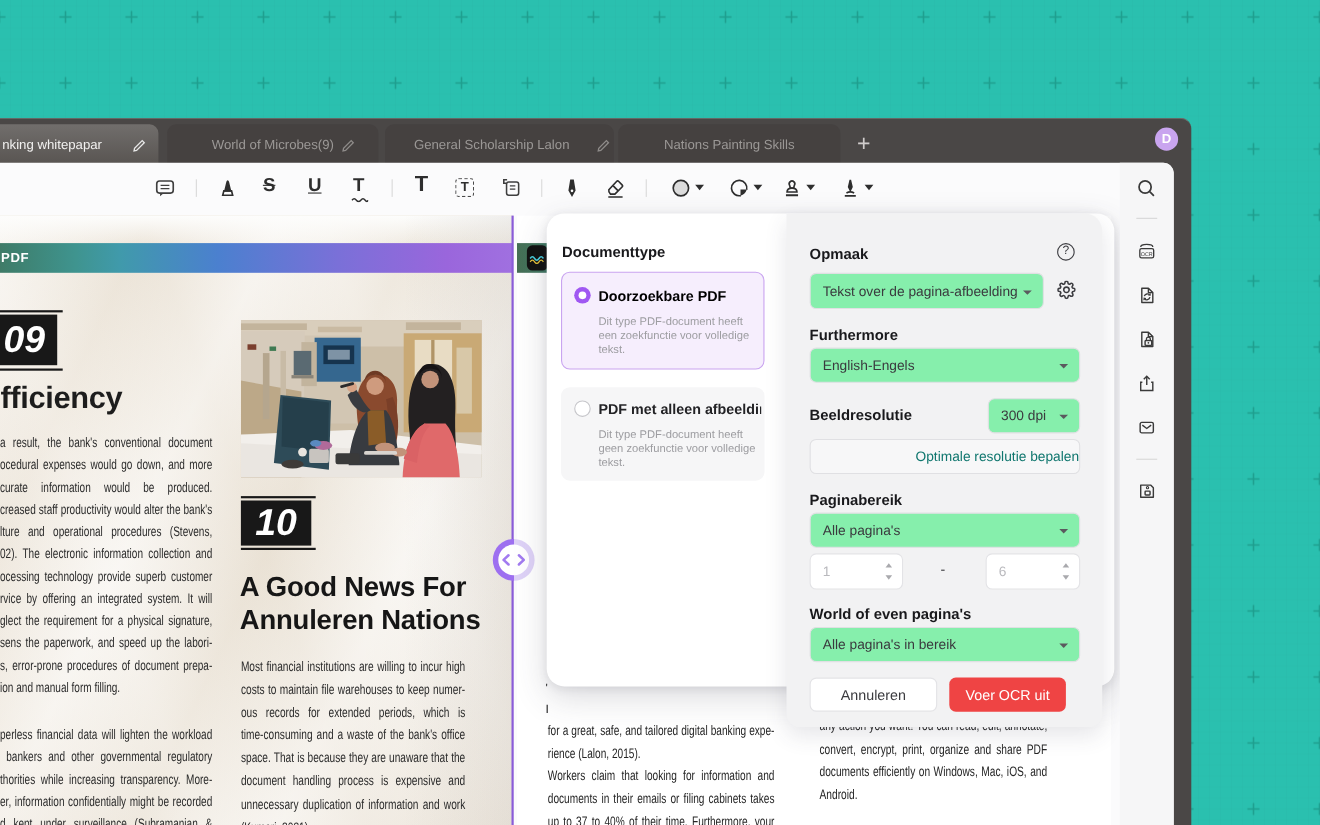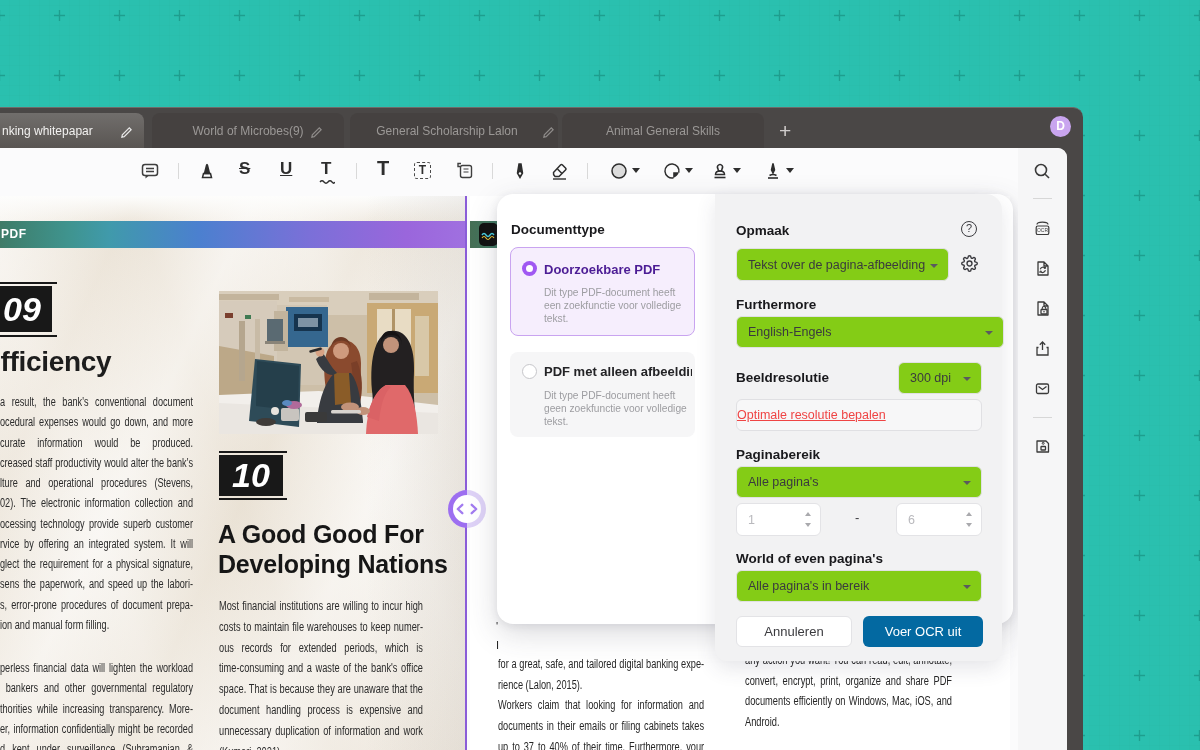--- a/index.html
+++ b/index.html
@@ -36,21 +36,21 @@
   
   .j2{text-align:justify;text-align-last:justify;}
   
   #divline{left:465px;top:196px;width:2px;height:554px;background:#8a5cd8;}
   
   #dlgbase{left:497px;top:194px;width:516px;height:430px;background:#ffffff;border-radius:16px;
            box-shadow:0 10px 30px rgba(60,60,80,.18), 0 2px 8px rgba(60,60,80,.10);}
   #dlggray{left:715px;top:194px;width:287px;height:467px;background:#f2f2f3;
            border-radius:0 16px 12px 12px;box-shadow:0 8px 20px rgba(60,60,80,.12);}
   .dlabel{position:absolute;font-weight:bold;font-size:13.5px;color:#19191c;}
-  .dd{position:absolute;background:#84cc16;border:1px solid #e0e0e3;border-radius:6px;
+  .dd{position:absolute;background:#86efac;border:1px solid #e0e0e3;border-radius:6px;
       font-size:12.5px;color:#3a3a3e;}
   .dd .tx{position:absolute;left:11px;top:50%;transform:translateY(-50%);white-space:nowrap;}
   .caret{position:absolute;right:10px;top:50%;margin-top:-1px;width:0;height:0;
          border-left:4px solid transparent;border-right:4px solid transparent;border-top:4.5px solid #5a5a5e;}
   .spinner{position:absolute;background:#fff;border:1px solid #e3e3e6;border-radius:6px;}
   .spin-num{position:absolute;left:11px;top:50%;transform:translateY(-50%);font-size:12.5px;color:#b9b9bd;}
   .sarr{position:absolute;right:9px;width:0;height:0;border-left:3.5px solid transparent;border-right:3.5px solid transparent;}
   .up{top:8px;border-bottom:4px solid #a9a9ad;}
   .dn{bottom:8px;border-top:4px solid #a9a9ad;}
 </style>
@@ -88,21 +88,21 @@
 <svg class="pencil abs" style="left:310px;" viewBox="0 0 14 14">
     <path d="M2 12 L2.5 9.5 L10 2 L12 4 L4.5 11.5 Z" fill="none" stroke="#8e8b89" stroke-width="1.3"></path>
   </svg>
 <div class="tab abs" style="left:350px;width:208px;">
     <span style="padding-right:14px;">General Scholarship Lalon</span>
   </div>
 <svg class="pencil abs" style="left:542px;" viewBox="0 0 14 14">
     <path d="M2 12 L2.5 9.5 L10 2 L12 4 L4.5 11.5 Z" fill="none" stroke="#8e8b89" stroke-width="1.3"></path>
   </svg>
 <div class="tab abs" style="left:562px;width:202px;">
-    <span>Animal General Skills</span>
+    <span>Nations Painting Skills</span>
   </div>
 <div class="abs" style="left:779px;top:120px;color:#cfcccb;font-size:21px;font-weight:300;line-height:21px;">+</div>
 
 <div class="abs" style="left:1050px;top:116px;width:21px;height:21px;border-radius:50%;background:#c9a5ef;
      color:#fff;font-size:12px;font-weight:bold;text-align:center;line-height:21px;">D</div>
 
 <div id="app" class="abs"></div>
 
 <svg class="ticon" style="left:139px;" width="22" height="22" viewBox="0 0 22 22" fill="none" stroke="#3f3f3f" stroke-width="1.5">
   <rect x="3.5" y="4.5" width="15" height="11" rx="2.5"></rect>
@@ -257,21 +257,21 @@
     <ellipse cx="75" cy="114" rx="8" ry="4" fill="#b06a9a"></ellipse>
     <ellipse cx="68" cy="112" rx="5" ry="3" fill="#5a8ac0"></ellipse>
     <ellipse cx="47" cy="131" rx="10" ry="4" fill="#3f3b38"></ellipse>
     <circle cx="56" cy="120" r="4" fill="#e8e4de"></circle>
   </svg>
 
   <div class="nline" style="left:249px;top:255px;width:68px;"></div>
   <div class="numbox" style="left:249px;top:259px;width:64px;height:41px;line-height:41px;">10</div>
   <div class="nline" style="left:249px;top:302px;width:68px;"></div>
 
-  <div class="abs" style="left:248px;top:323px;width:240px;font-size:25px;line-height:30px;font-weight:bold;color:#161616;letter-spacing:-.2px;">A Good Good For Developing Nations</div>
+  <div class="abs" style="left:248px;top:323px;width:240px;font-size:25px;line-height:30px;font-weight:bold;color:#161616;letter-spacing:-.2px;">A Good News For Annuleren Nations</div>
 
   <div class="abs" style="left:249px;top:400px;width:276px;font-size:12.5px;line-height:20.8px;color:#2b2b2b;transform:scaleX(0.739);transform-origin:0 0;">
     <div class="j2">Most financial institutions are willing to incur high</div>
     <div class="j2">costs to maintain file warehouses to keep numer-</div>
     <div class="j2">ous records for extended periods, which is</div>
     <div class="j2">time-consuming and a waste of the bank's office</div>
     <div class="j2">space. That is because they are unaware that the</div>
     <div class="j2">document handling process is expensive and</div>
     <div class="j2">unnecessary duplication of information and work</div>
     <div>(Kumari, 2021)</div>
@@ -315,49 +315,49 @@
   <path d="M18.7 9.8 L23.2 14 L18.7 18.2"></path>
 </svg>
 
 <div id="dlgbase" class="abs"></div>
 <div id="dlggray" class="abs"></div>
 
 <div class="dlabel" style="left:511px;top:222px;">Documenttype</div>
 <div class="abs" style="left:510px;top:247px;width:185px;height:89px;background:#f6eefd;border:1.5px solid #c9a4f0;border-radius:8px;box-sizing:border-box;"></div>
 <div class="abs" style="left:522px;top:261px;width:15px;height:15px;border-radius:50%;background:#a058f2;"></div>
 <div class="abs" style="left:526px;top:265px;width:7px;height:7px;border-radius:50%;background:#fff;"></div>
-<div class="abs" style="left:544px;top:262px;font-weight:bold;font-size:13px;color:#4c1d95;">Doorzoekbare PDF</div>
+<div class="abs" style="left:544px;top:262px;font-weight:bold;font-size:13px;color:#000000;">Doorzoekbare PDF</div>
 <div class="abs" style="left:544px;top:286px;font-size:10.2px;line-height:13.2px;color:#9d9da1;white-space:nowrap;">Dit type PDF-document heeft<br>een zoekfunctie voor volledige<br>tekst.</div>
 <div class="abs" style="left:510px;top:352px;width:185px;height:85px;background:#f6f6f7;border-radius:8px;"></div>
 <div class="abs" style="left:522px;top:364px;width:13px;height:13px;border-radius:50%;background:#fff;border:1.5px solid #c6c6ca;"></div>
 <div class="abs" style="left:544px;top:364px;font-weight:bold;font-size:13px;color:#232326;white-space:nowrap;width:148px;overflow:hidden;">PDF met alleen afbeeldin</div>
 <div class="abs" style="left:544px;top:389px;font-size:10.2px;line-height:13.2px;color:#9d9da1;white-space:nowrap;">Dit type PDF-document heeft<br>geen zoekfunctie voor volledige<br>tekst.</div>
 
 <div class="dlabel" style="left:736px;top:223px;">Opmaak</div>
 <div class="abs" style="left:961px;top:221px;width:16px;height:16px;border-radius:50%;border:1.5px solid #3c3c40;box-sizing:border-box;color:#3c3c40;font-size:11px;text-align:center;line-height:13px;">?</div>
 <div class="dd" style="left:736px;top:248px;width:211px;height:31px;">
     <span class="tx">Tekst over de pagina-afbeelding</span>
     <span class="caret"></span>
   </div>
 <svg class="abs" style="left:961px;top:255px;" width="17" height="17" viewBox="0 0 24 24" fill="none" stroke="#3c3c40" stroke-width="2">
   <path d="M12 15.5A3.5 3.5 0 1 0 12 8.5a3.5 3.5 0 0 0 0 7Z"></path>
   <path d="M19.4 15a1.65 1.65 0 0 0 .33 1.82l.06.06a2 2 0 1 1-2.83 2.83l-.06-.06a1.65 1.65 0 0 0-1.82-.33 1.65 1.65 0 0 0-1 1.51V21a2 2 0 1 1-4 0v-.09A1.65 1.65 0 0 0 9 19.4a1.65 1.65 0 0 0-1.82.33l-.06.06a2 2 0 1 1-2.83-2.83l.06-.06a1.65 1.65 0 0 0 .33-1.82 1.65 1.65 0 0 0-1.51-1H3a2 2 0 1 1 0-4h.09A1.65 1.65 0 0 0 4.6 9a1.65 1.65 0 0 0-.33-1.82l-.06-.06a2 2 0 1 1 2.83-2.83l.06.06a1.65 1.65 0 0 0 1.82.33H9a1.65 1.65 0 0 0 1-1.51V3a2 2 0 1 1 4 0v.09a1.65 1.65 0 0 0 1 1.51 1.65 1.65 0 0 0 1.82-.33l.06-.06a2 2 0 1 1 2.83 2.83l-.06.06a1.65 1.65 0 0 0-.33 1.82V9a1.65 1.65 0 0 0 1.51 1H21a2 2 0 1 1 0 4h-.09a1.65 1.65 0 0 0-1.51 1Z"></path>
 </svg>
 <div class="dlabel" style="left:736px;top:297px;">Furthermore</div>
-<div class="dd" style="left:736px;top:316px;width:244px;height:30px;padding-left:22px;">
+<div class="dd" style="left:736px;top:316px;width:244px;height:30px;">
     <span class="tx">English-Engels</span>
     <span class="caret"></span>
   </div>
 <div class="dlabel" style="left:736px;top:370px;">Beeldresolutie</div>
 <div class="dd" style="left:898px;top:362px;width:82px;height:30px;text-align:center;">
     <span class="tx">300 dpi</span>
     <span class="caret"></span>
   </div>
 <div class="dd" style="left:736px;top:399px;width:244px;height:30px;background:#f7f7f8;">
-    <span style="position:absolute;left:0;right:0;top:50%;transform:translateY(-50%);text-align:left;color:#ef4444;text-decoration:underline;">Optimale resolutie bepalen</span>
+    <span style="position:absolute;left:0;right:0;top:50%;transform:translateY(-50%);text-align:right;color:#0f766e;">Optimale resolutie bepalen</span>
   </div>
 <div class="dlabel" style="left:736px;top:447px;">Paginabereik</div>
 <div class="dd" style="left:736px;top:466px;width:244px;height:30px;">
     <span class="tx">Alle pagina's</span>
     <span class="caret"></span>
   </div>
 <div class="spinner" style="left:736px;top:503px;width:83px;height:31px;">
     <span class="spin-num">1</span>
     <span class="sarr up"></span>
     <span class="sarr dn"></span>
@@ -367,21 +367,21 @@
     <span class="spin-num">6</span>
     <span class="sarr up"></span>
     <span class="sarr dn"></span>
   </div>
 <div class="dlabel" style="left:736px;top:551px;">World of even pagina's</div>
 <div class="dd" style="left:736px;top:570px;width:244px;height:30px;">
     <span class="tx">Alle pagina's in bereik</span>
     <span class="caret"></span>
   </div>
 <div class="abs" style="left:736px;top:616px;width:116px;height:31px;background:#fff;border:1px solid #e3e3e6;border-radius:6px;box-sizing:border-box;font-size:13px;color:#3a3a3e;text-align:center;line-height:29px;">Annuleren</div>
-<div class="abs" style="left:863px;top:616px;width:120px;height:31px;background:#0369a1;border-radius:6px;font-size:13px;color:#fff;text-align:center;line-height:31px;">Voer OCR uit</div>
+<div class="abs" style="left:863px;top:616px;width:106px;height:31px;background:#ef4444;border-radius:6px;font-size:13px;color:#fff;text-align:center;line-height:31px;">Voer OCR uit</div>
 
 <div id="sidebar" class="abs"></div>
 <svg class="abs" style="left:1032px;top:161px;" width="21" height="21" viewBox="0 0 21 21" fill="none" stroke="#3a3a3a" stroke-width="1.6">
   <circle cx="9" cy="9" r="5.5"></circle>
   <path d="M13.2 13.2 L17 17"></path>
 </svg>
 <div class="sdiv" style="top:198px;"></div>
 <svg class="abs" style="left:1033px;top:219px;" width="19" height="19" viewBox="0 0 19 19" fill="none" stroke="#3a3a3a" stroke-width="1.2">
   <path d="M4 5.5 Q4 3.2 9.5 3.2 Q15 3.2 15 5.5"></path>
   <rect x="3.2" y="7" width="12.6" height="8.5" rx="1.6"></rect>

